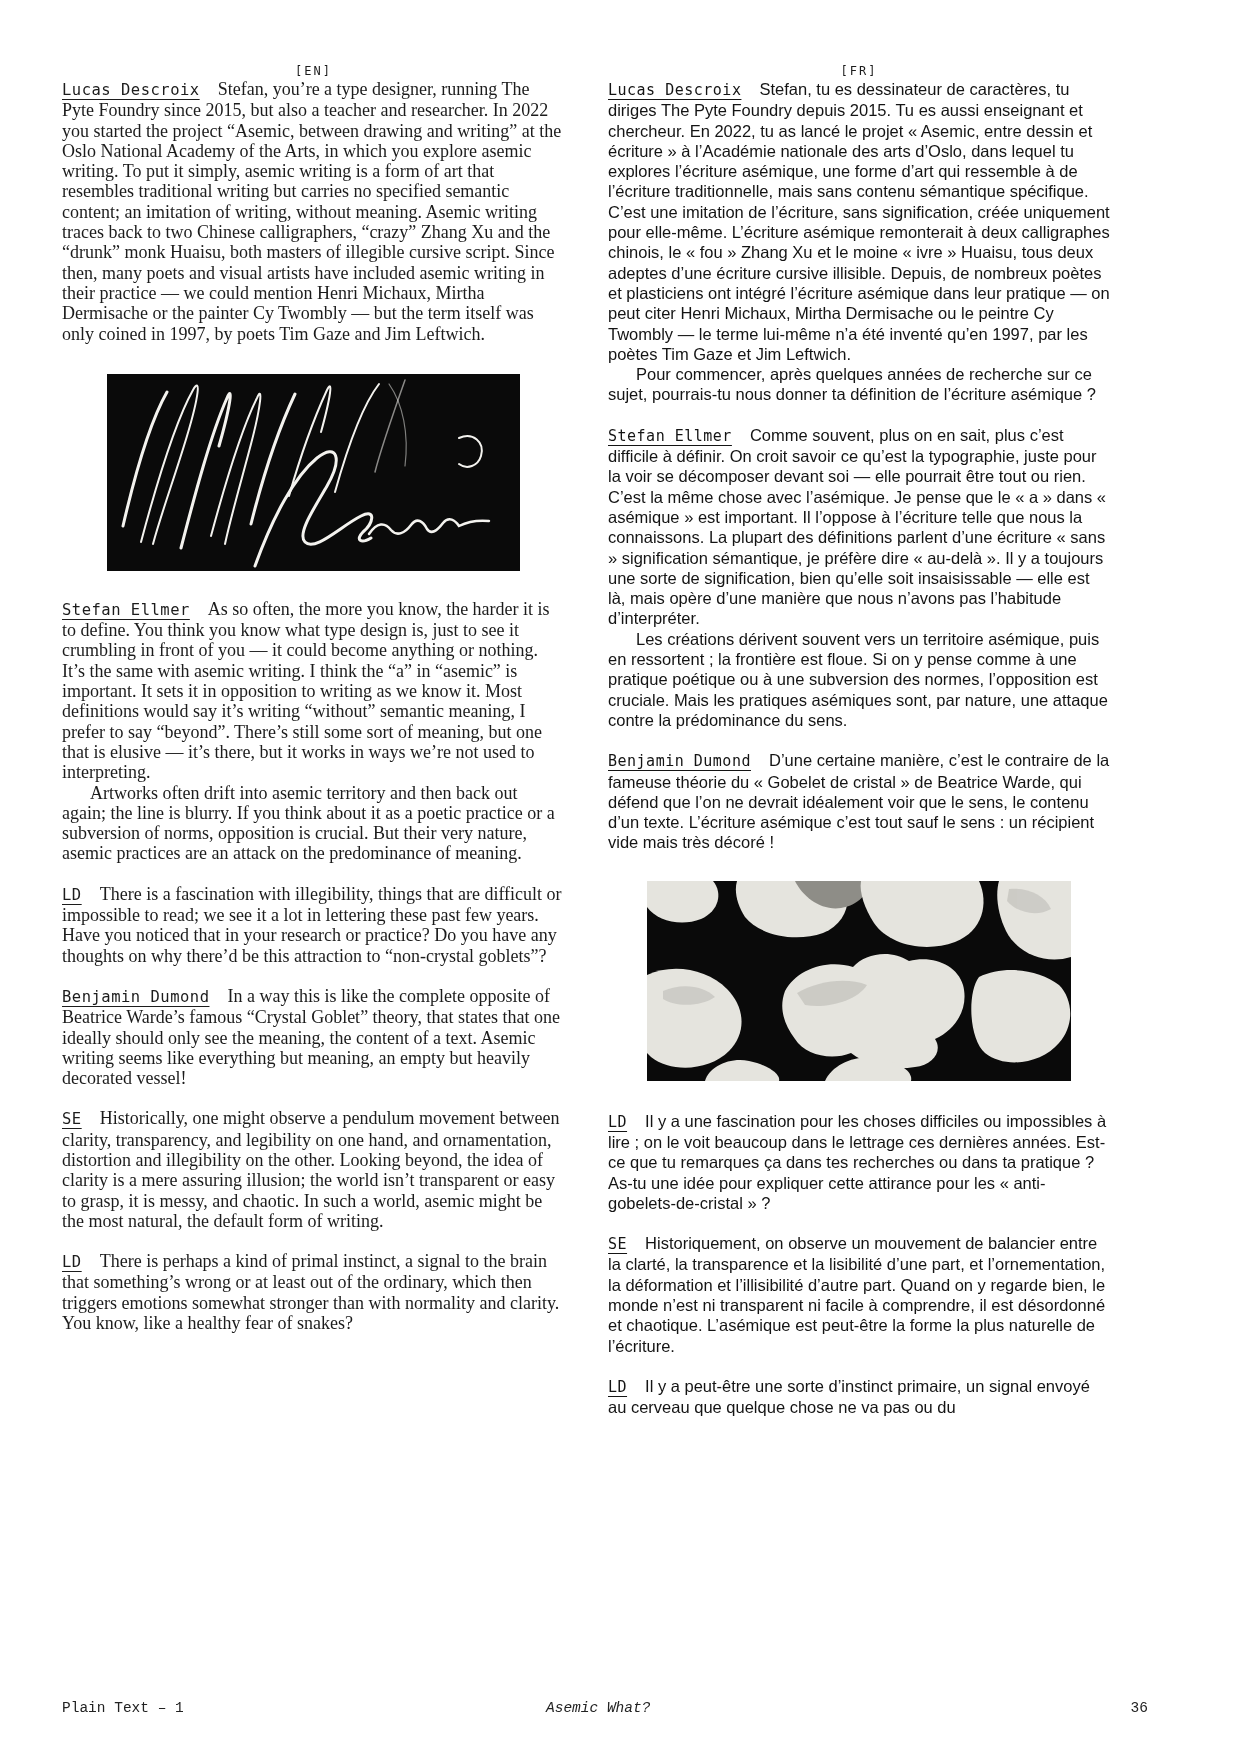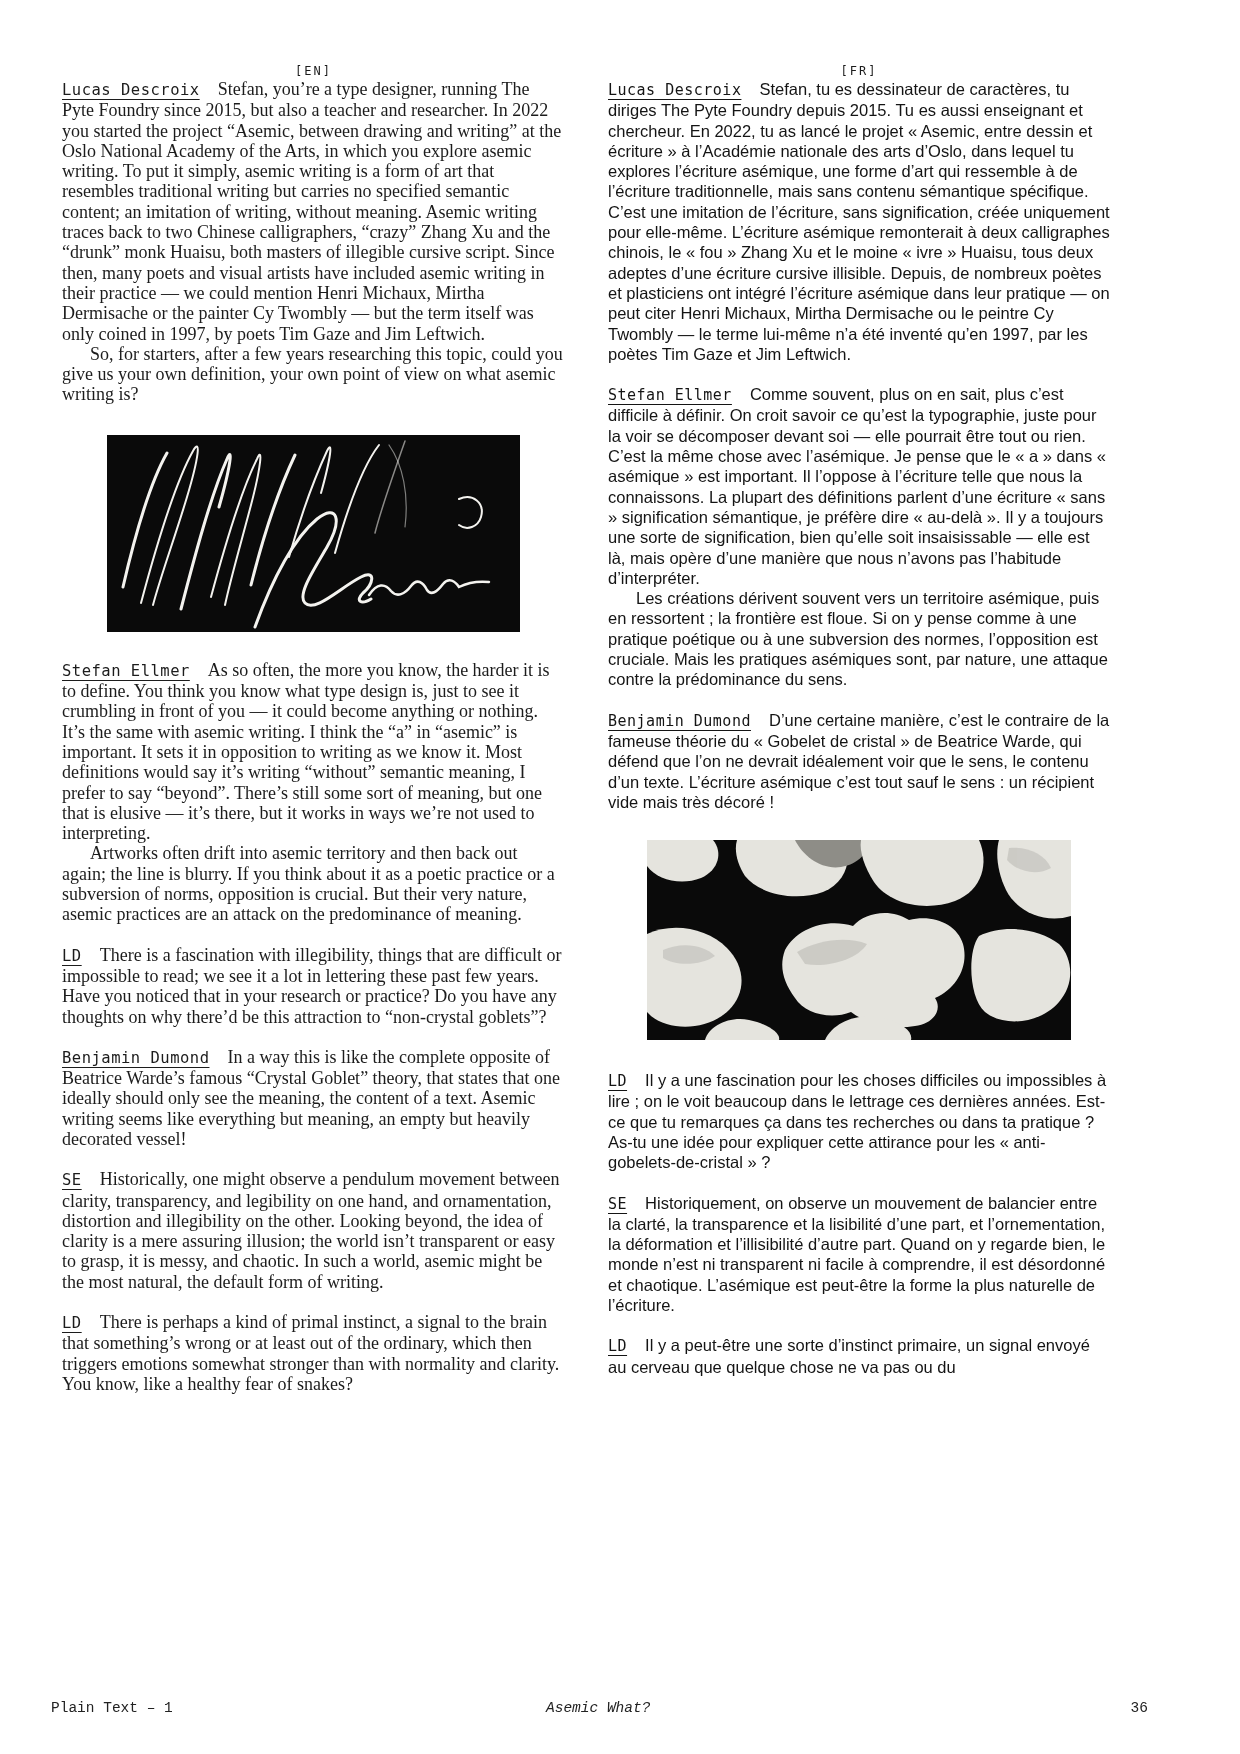--- a/index.html
+++ b/index.html
@@ -54,35 +54,34 @@
   .figure { display:block; }
   .fig-scribbles { width:413px; height:197px; margin:30px 0 28px 45px; }
   .fig-blobs     { width:424px; height:200px; margin:28px 0 30px 39px; }
   .figure svg { display:block; width:100%; height:100%; }
 
   .footer-item {
     position:absolute; top:1700px;
     font-family:"Liberation Mono", monospace;
     font-size:14.5px; color:#222222;
   }
-  .footer-left   { left:51px; }
+  .footer-left   { left:62px; }
   .footer-center { left:546px; font-style:italic; }
   .footer-right  { right:92px; }
 </style>
 </head>
 <body>
 
 <div class="page">
 
   <div class="col col-en">
     <div class="lang-tag">[EN]</div>
 
     <div class="block">
       <p class="para"><span class="speaker">Lucas Descroix</span><span>Stefan, you’re a type designer, running The Pyte Foundry since 2015, but also a teacher and researcher. In 2022 you started the project “Asemic, between drawing and writing” at the Oslo National Academy of the Arts, in which you explore asemic writing. To put it simply, asemic writing is a form of art that resembles traditional writing but carries no specified semantic content; an imitation of writing, without meaning. Asemic writing traces back to two Chinese calligraphers, “crazy” Zhang Xu and the “drunk” monk Huaisu, both masters of illegible cursive script. Since then, many poets and visual artists have included asemic writing in their practice — we could mention Henri Michaux, Mirtha Dermisache or the painter Cy Twombly — but the term itself was only coined in 1997, by poets Tim Gaze and Jim Leftwich.</span></p>
-      <p class="para indent">So, for starters, after a few years researching this topic, could you give us your own definition, your own point of view on what asemic writing is?</p>
     </div>
 
     <figure class="figure fig-scribbles">
       <svg viewBox="0 0 413 197" role="img" aria-label="White gestural asemic pen scribbles on a black background">
         <rect width="413" height="197" fill="#0a0a0a"></rect>
         <g stroke="#f4f3ef" fill="none" stroke-linecap="round">
           <path stroke-width="3" d="M16,152 C28,100 44,46 60,18"></path>
           <path stroke-width="2" d="M34,168 C50,108 68,48 86,16 C94,2 92,22 80,62 C68,102 54,140 46,170"></path>
           <path stroke-width="3" d="M74,174 C88,120 104,60 120,24 C126,10 124,30 112,72"></path>
           <path stroke-width="2" d="M104,162 C118,110 134,56 150,24 C156,10 154,32 144,70 C134,108 124,142 118,170"></path>
@@ -118,20 +117,21 @@
     <div class="block">
       <p class="para"><span class="speaker">LD</span><span>There is perhaps a kind of primal instinct, a signal to the brain that something’s wrong or at least out of the ordinary, which then triggers emotions somewhat stronger than with normality and clarity. You know, like a healthy fear of snakes?</span></p>
     </div>
   </div>
 
   <div class="col col-fr">
     <div class="lang-tag">[FR]</div>
 
     <div class="block">
       <p class="para"><span class="speaker">Lucas Descroix</span><span>Stefan, tu es dessinateur de caractères, tu diriges The Pyte Foundry depuis 2015. Tu es aussi enseignant et chercheur. En 2022, tu as lancé le projet « Asemic, entre dessin et écriture » à l’Académie nationale des arts d’Oslo, dans lequel tu explores l’écriture asémique, une forme d’art qui ressemble à de l’écriture traditionnelle, mais sans contenu sémantique spécifique. C’est une imitation de l’écriture, sans signification, créée uniquement pour elle-même. L’écriture asémique remonterait à deux calligraphes chinois, le « fou » Zhang Xu et le moine « ivre » Huaisu, tous deux adeptes d’une écriture cursive illisible. Depuis, de nombreux poètes et plasticiens ont intégré l’écriture asémique dans leur pratique — on peut citer Henri Michaux, Mirtha Dermisache ou le peintre Cy Twombly — le terme lui-même n’a été inventé qu’en 1997, par les poètes Tim Gaze et Jim Leftwich.</span></p>
+      <p class="para indent">Pour commencer, après quelques années de recherche sur ce sujet, pourrais-tu nous donner ta définition de l’écriture asémique ?</p>
     </div>
 
     <div class="block">
       <p class="para"><span class="speaker">Stefan Ellmer</span><span>Comme souvent, plus on en sait, plus c’est difficile à définir. On croit savoir ce qu’est la typographie, juste pour la voir se décomposer devant soi — elle pourrait être tout ou rien. C’est la même chose avec l’asémique. Je pense que le « a » dans « asémique » est important. Il l’oppose à l’écriture telle que nous la connaissons. La plupart des définitions parlent d’une écriture « sans » signification sémantique, je préfère dire « au-delà ». Il y a toujours une sorte de signification, bien qu’elle soit insaisissable — elle est là, mais opère d’une manière que nous n’avons pas l’habitude d’interpréter.</span></p>
       <p class="para indent">Les créations dérivent souvent vers un territoire asémique, puis en ressortent ; la frontière est floue. Si on y pense comme à une pratique poétique ou à une subversion des normes, l’opposition est cruciale. Mais les pratiques asémiques sont, par nature, une attaque contre la prédominance du sens.</p>
     </div>
 
     <div class="block">
       <p class="para"><span class="speaker">Benjamin Dumond</span><span>D’une certaine manière, c’est le contraire de la fameuse théorie du « Gobelet de cristal » de Beatrice Warde, qui défend que l’on ne devrait idéalement voir que le sens, le contenu d’un texte. L’écriture asémique c’est tout sauf le sens : un récipient vide mais très décoré !</span></p>
     </div>

